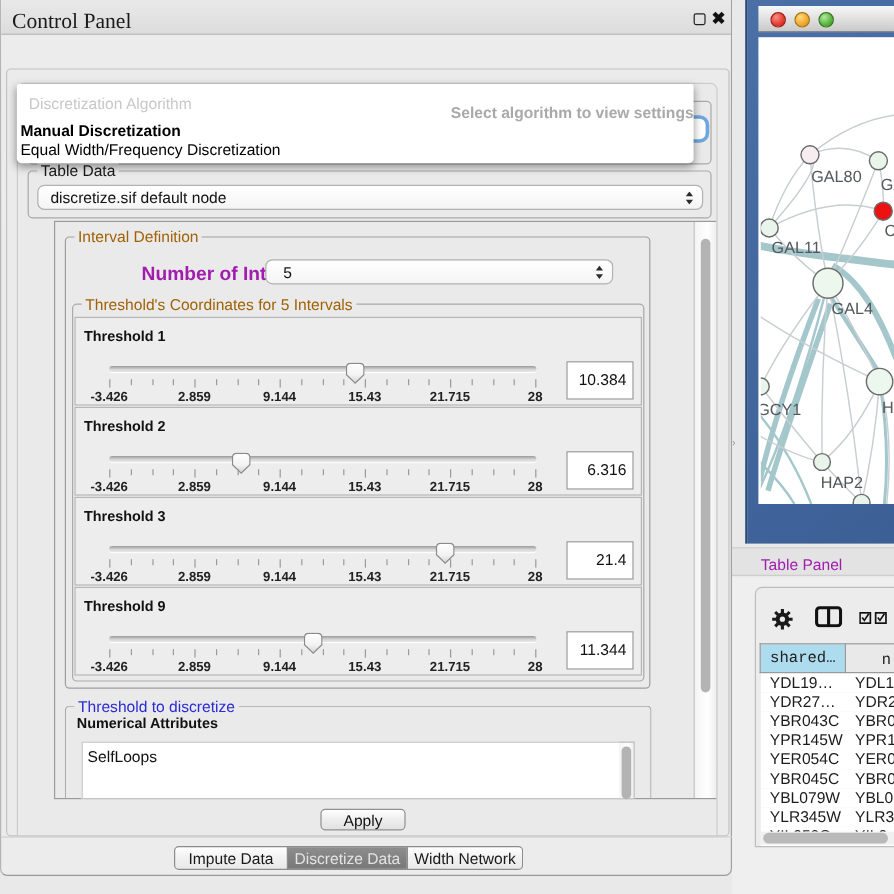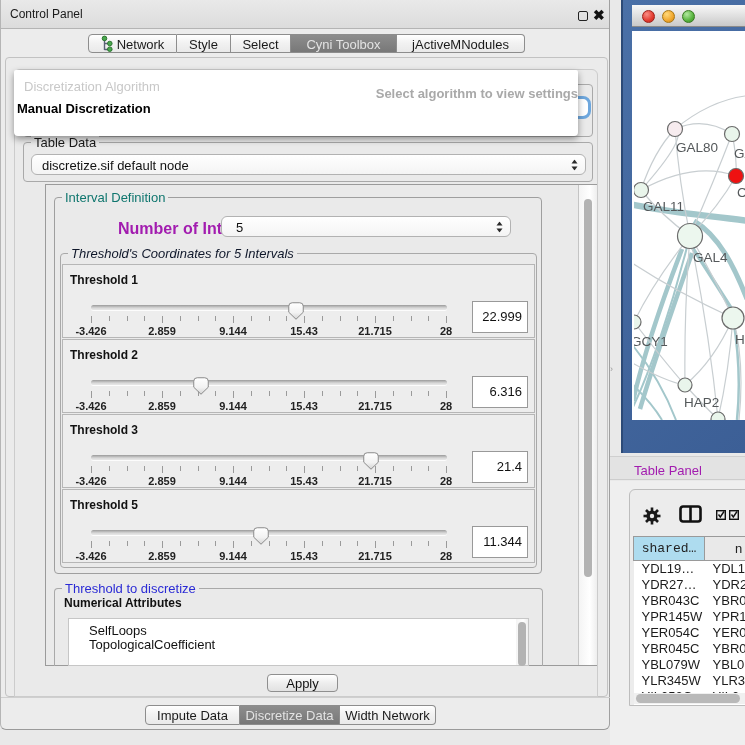--- a/index.html
+++ b/index.html
@@ -5,21 +5,21 @@
 html,body{margin:0;padding:0;}
 body{width:745px;height:745px;position:relative;overflow:hidden;background:#e9e9e9;
   font-family:"Liberation Sans", sans-serif;}
 .abs{position:absolute;}
 
 #cp{position:absolute;left:0;top:0;width:610px;height:730px;background:#ececec;
   border-right:1px solid #a0a0a0;border-bottom:1px solid #9a9a9a;border-left:1px solid #b5b5b5;
   border-radius:0 0 6px 6px;box-sizing:border-box;}
 #cp-title{position:absolute;left:0;top:0;width:100%;height:29px;
   background:linear-gradient(#e9e9e9,#dcdcdc);border-bottom:1px solid #b4b4b4;box-sizing:border-box;}
-#cp-title .t{position:absolute;left:9px;top:7px;font-size:12px;color:#1a1a1a;}
+#cp-title .t{position:absolute;left:9px;top:7px;font-size:18px;color:#1a1a1a;font-family:Liberation Serif, serif;}
 #btn-float{position:absolute;left:577px;top:11px;width:8px;height:8px;border:1.6px solid #222;border-radius:2px;}
 #btn-close{position:absolute;left:592px;top:7px;font-size:14px;font-weight:bold;color:#111;}
 
 .seg{position:absolute;display:flex;height:19px;font-size:13px;}
 .seg .tab{height:19px;line-height:19px;text-align:center;color:#1a1a1a;
   background:linear-gradient(#ffffff,#f2f2f2 45%,#e9e9e9);border:1px solid #8d8d8d;border-left:none;
   box-sizing:border-box;white-space:nowrap;}
 .seg .tab.first{border-left:1px solid #8d8d8d;border-radius:4px 0 0 4px;}
 .seg .tab.last{border-radius:0 4px 4px 0;}
 .seg .tab.sel{background:linear-gradient(#8d8d8d,#787878);color:#e3e3e3;}
@@ -45,21 +45,21 @@
 .tick{position:absolute;top:0;width:1px;height:5px;background:#9a9a9a;}
 .tlabels{position:absolute;left:0;top:60px;width:473px;height:12px;font-size:11px;font-weight:bold;color:#222;}
 .tlab{position:absolute;transform:translateX(-50%);white-space:nowrap;}
 .thumb{position:absolute;top:37px;width:16px;height:18px;}
 .vfield{position:absolute;left:409px;top:36px;width:56px;height:32px;background:#ffffff;
   border:1px solid #999;box-sizing:border-box;font-size:13px;color:#111;text-align:right;
   line-height:30px;padding-right:5px;}
 
 #attrlist{position:absolute;left:13px;top:29px;width:461px;height:48px;background:#fff;border:1px solid #c6c6c6;
   box-sizing:border-box;font-size:13px;color:#111;overflow:hidden;}
-#attrlist div{padding-left:20px;height:14px;line-height:14px;}
+#attrlist div{padding-left:4px;height:14px;line-height:14px;}
 #attrlist{padding-top:5px;}
 
 .pushbtn{position:absolute;background:linear-gradient(#ffffff,#eeeeee 50%,#e2e2e2);
   border:1px solid #8f8f8f;border-radius:4px;box-sizing:border-box;font-size:13px;color:#111;
   text-align:center;}
 
 #popup{position:absolute;left:14px;top:70px;width:564px;height:66px;background:#ffffff;
   border-radius:2px 2px 4px 4px;box-shadow:0 3px 7px rgba(0,0,0,0.4);z-index:50;}
 
 .vsb{position:absolute;background:linear-gradient(90deg,#f4f4f4,#ffffff 60%,#eeeeee);}
@@ -86,33 +86,20 @@
 </head>
 <body>
 
 <div id="cp">
   <div id="cp-title">
       <span class="t">Control Panel</span>
     </div>
   <div id="btn-float"></div>
   <div id="btn-close">✖</div>
 
-  <div class="seg" style="left:87px;top:34px;">
-    <div class="tab first" style="width:89px;">
-      <svg width="12" height="17" viewBox="0 0 12 17" style="vertical-align:-3px;margin-right:4px">
-        <path d="M3.5 4 V15 M3.5 8.5 H8.6 M3.5 14.5 H8.6" stroke="#5a6275" stroke-width="1.4" fill="none"></path>
-        <circle cx="3.5" cy="3.4" r="2.3" fill="#49a74d" stroke="#256d29" stroke-width="0.9"></circle>
-        <circle cx="8.8" cy="8.5" r="2.3" fill="#49a74d" stroke="#256d29" stroke-width="0.9"></circle>
-        <circle cx="8.8" cy="14.2" r="2.3" fill="#49a74d" stroke="#256d29" stroke-width="0.9"></circle>
-      </svg>Network</div>
-    <div class="tab" style="width:54px;">Style</div>
-    <div class="tab" style="width:60px;">Select</div>
-    <div class="tab sel" style="width:106px;">Cyni Toolbox</div>
-    <div class="tab last" style="width:128px;">jActiveMNodules</div>
-  </div>
 
   <div id="content"></div>
   <div id="inner"></div>
 
   <div class="grp" style="left:22px;top:84px;width:570px;height:53px;">
     <span class="grp-title">Discretization Algorithm</span>
   </div>
 
   <div class="abs" style="left:564px;top:96px;width:26px;height:23px;background:#fff;border:3px solid #6ea7dd;border-radius:8px;box-sizing:border-box;z-index:40;"></div>
 
@@ -126,33 +113,33 @@
         <path d="M3.5 11 L6.5 7 H0.5 Z" fill="#2b2b2b"></path>
       </svg>
   </div>
 
   <div class="abs" style="left:44px;top:184px;width:552px;height:482px;border:1px solid #9b9b9b;box-sizing:border-box;background:#eaeaea;"></div>
   <div class="vsb" style="left:577px;top:185px;width:18px;height:480px;border-left:1px solid #c4c4c4;">
     <div class="th" style="top:14px;height:378px;left:5px;"></div>
   </div>
 
   <div class="grp" style="left:53px;top:197px;width:488px;height:377px;border-color:#9f9f9f;">
-    <span class="grp-title" style="color:#0f766e;">Interval Definition</span>
+    <span class="grp-title" style="color:#a16207;">Interval Definition</span>
   </div>
   <div class="abs" style="left:105px;top:220px;white-space:nowrap;font-size:16px;font-weight:bold;color:#a21caf;margin-left:12px;">Number of Intervals</div>
   <div class="combo" style="left:220px;top:216px;width:290px;height:21px;">
     <span class="txt" style="left:14px;">5</span>
     <svg width="7" height="11" viewBox="0 0 7 11">
         <path d="M3.5 0 L6.5 4 H0.5 Z" fill="#2b2b2b"></path>
         <path d="M3.5 11 L6.5 7 H0.5 Z" fill="#2b2b2b"></path>
       </svg>
   </div>
 
   <div class="grp" style="left:59px;top:253px;width:477px;height:315px;">
-    <span class="grp-title" style="color:#0f172a;font-style:italic;">Threshold's Coordinates for 5 Intervals</span>
+    <span class="grp-title" style="color:#a16207;">Threshold's Coordinates for 5 Intervals</span>
   </div>
 
   <div class="thp" style="top:264px;">
     <div class="lbl">Threshold 1</div>
     <div class="track"></div>
     <svg class="thumb" style="left:224.9px;" width="16" height="18" viewBox="0 0 16 18">
       <defs>
           <linearGradient id="thg264" x1="0" y1="0" x2="0" y2="1">
         <stop offset="0" stop-color="#ffffff"></stop>
             <stop offset="0.6" stop-color="#f2f2f2"></stop>
@@ -185,21 +172,21 @@
         <div class="tick" style="left:355.0px;height:7px;"></div>
       </div>
     <div class="tlabels">
         <div class="tlab" style="left:28.0px;">-3.426</div>
         <div class="tlab" style="left:99.0px;">2.859</div>
         <div class="tlab" style="left:170.0px;">9.144</div>
         <div class="tlab" style="left:241.0px;">15.43</div>
         <div class="tlab" style="left:312.0px;">21.715</div>
         <div class="tlab" style="left:383.0px;">28</div>
       </div>
-    <div class="vfield">22.999</div>
+    <div class="vfield">10.384</div>
   </div>
   <div class="thp" style="top:339px;">
     <div class="lbl">Threshold 2</div>
     <div class="track"></div>
     <svg class="thumb" style="left:130.0px;" width="16" height="18" viewBox="0 0 16 18">
       <defs>
           <linearGradient id="thg339" x1="0" y1="0" x2="0" y2="1">
         <stop offset="0" stop-color="#ffffff"></stop>
             <stop offset="0.6" stop-color="#f2f2f2"></stop>
             <stop offset="1" stop-color="#d2d2d2"></stop>
@@ -280,21 +267,21 @@
         <div class="tlab" style="left:28.0px;">-3.426</div>
         <div class="tlab" style="left:99.0px;">2.859</div>
         <div class="tlab" style="left:170.0px;">9.144</div>
         <div class="tlab" style="left:241.0px;">15.43</div>
         <div class="tlab" style="left:312.0px;">21.715</div>
         <div class="tlab" style="left:383.0px;">28</div>
       </div>
     <div class="vfield">21.4</div>
   </div>
   <div class="thp" style="top:489px;">
-    <div class="lbl">Threshold 5</div>
+    <div class="lbl">Threshold 9</div>
     <div class="track"></div>
     <svg class="thumb" style="left:189.7px;" width="16" height="18" viewBox="0 0 16 18">
       <defs>
           <linearGradient id="thg489" x1="0" y1="0" x2="0" y2="1">
         <stop offset="0" stop-color="#ffffff"></stop>
             <stop offset="0.6" stop-color="#f2f2f2"></stop>
             <stop offset="1" stop-color="#d2d2d2"></stop>
       </linearGradient>
         </defs>
       <path d="M0.75 4.2 Q0.75 0.75 4.2 0.75 L11.8 0.75 Q15.25 0.75 15.25 4.2 L15.25 10.2 L8 17.25 L0.75 10.2 Z" fill="url(#thg489)" stroke="#8a8a8a" stroke-width="1"></path>
@@ -331,41 +318,41 @@
         <div class="tlab" style="left:383.0px;">28</div>
       </div>
     <div class="vfield">11.344</div>
   </div>
 
   <div class="grp" style="left:53px;top:588px;width:489px;height:78px;border-bottom:none;border-radius:4px 4px 0 0;">
     <span class="grp-title" style="color:#2b2bd5;">Threshold to discretize</span>
     <div class="abs" style="left:9px;top:7px;font-size:12px;font-weight:bold;color:#111;">Numerical Attributes</div>
     <div id="attrlist">
       <div>SelfLoops</div>
-      <div>TopologicalCoefficient</div>
     </div>
     <div class="vsb" style="left:461px;top:29px;width:13px;height:48px;border:1px solid #c6c6c6;border-left:none;box-sizing:border-box;">
       <div class="th" style="top:3px;height:44px;left:2px;"></div>
     </div>
   </div>
 
   <div class="pushbtn" style="left:266px;top:674px;width:71px;height:18px;line-height:17px;">Apply</div>
 
   <div class="abs" style="left:0;top:697px;width:609px;height:1px;background:#cfcfcf;"></div>
   <div class="seg" style="left:144px;top:705px;height:20px;">
     <div class="tab first" style="width:95px;height:20px;line-height:20px;">Impute Data</div>
     <div class="tab sel" style="width:100px;height:20px;line-height:20px;">Discretize Data</div>
     <div class="tab last" style="width:96px;height:20px;line-height:20px;">Width Network</div>
   </div>
 </div>
 
 <div id="popup">
   <div class="abs" style="left:10px;top:9px;font-size:13px;color:#c8c8c8;white-space:nowrap;">Discretization Algorithm</div>
   <div class="abs" style="left:0;top:16px;width:100%;text-align:right;font-size:13px;font-weight:bold;color:#a9a9a9;">Select algorithm to view settings</div>
   <div class="abs" style="left:3px;top:31px;font-size:13px;font-weight:bold;color:#000;">Manual Discretization</div>
+  <div class="abs" style="left:3px;top:47px;font-size:13px;color:#000;">Equal Width/Frequency Discretization</div>
 </div>
 
 <div class="abs" style="left:610px;top:364px;width:9px;height:9px;font-size:9px;color:#9a9a9a;">›</div>
 
 <div id="net">
   <div id="net-title">
     <div class="tl" style="left:10px;background:radial-gradient(circle at 35% 30%,#f88e86,#e33b30 60%,#b7251c);border:1px solid #9d2019;"></div>
     <div class="tl" style="left:30px;background:radial-gradient(circle at 35% 30%,#ffd97a,#f0a72e 60%,#c87e14);border:1px solid #a87611;"></div>
     <div class="tl" style="left:50px;background:radial-gradient(circle at 35% 30%,#b3e8a0,#57b43e 60%,#3c8b28);border:1px solid #37791f;"></div>
   </div>

